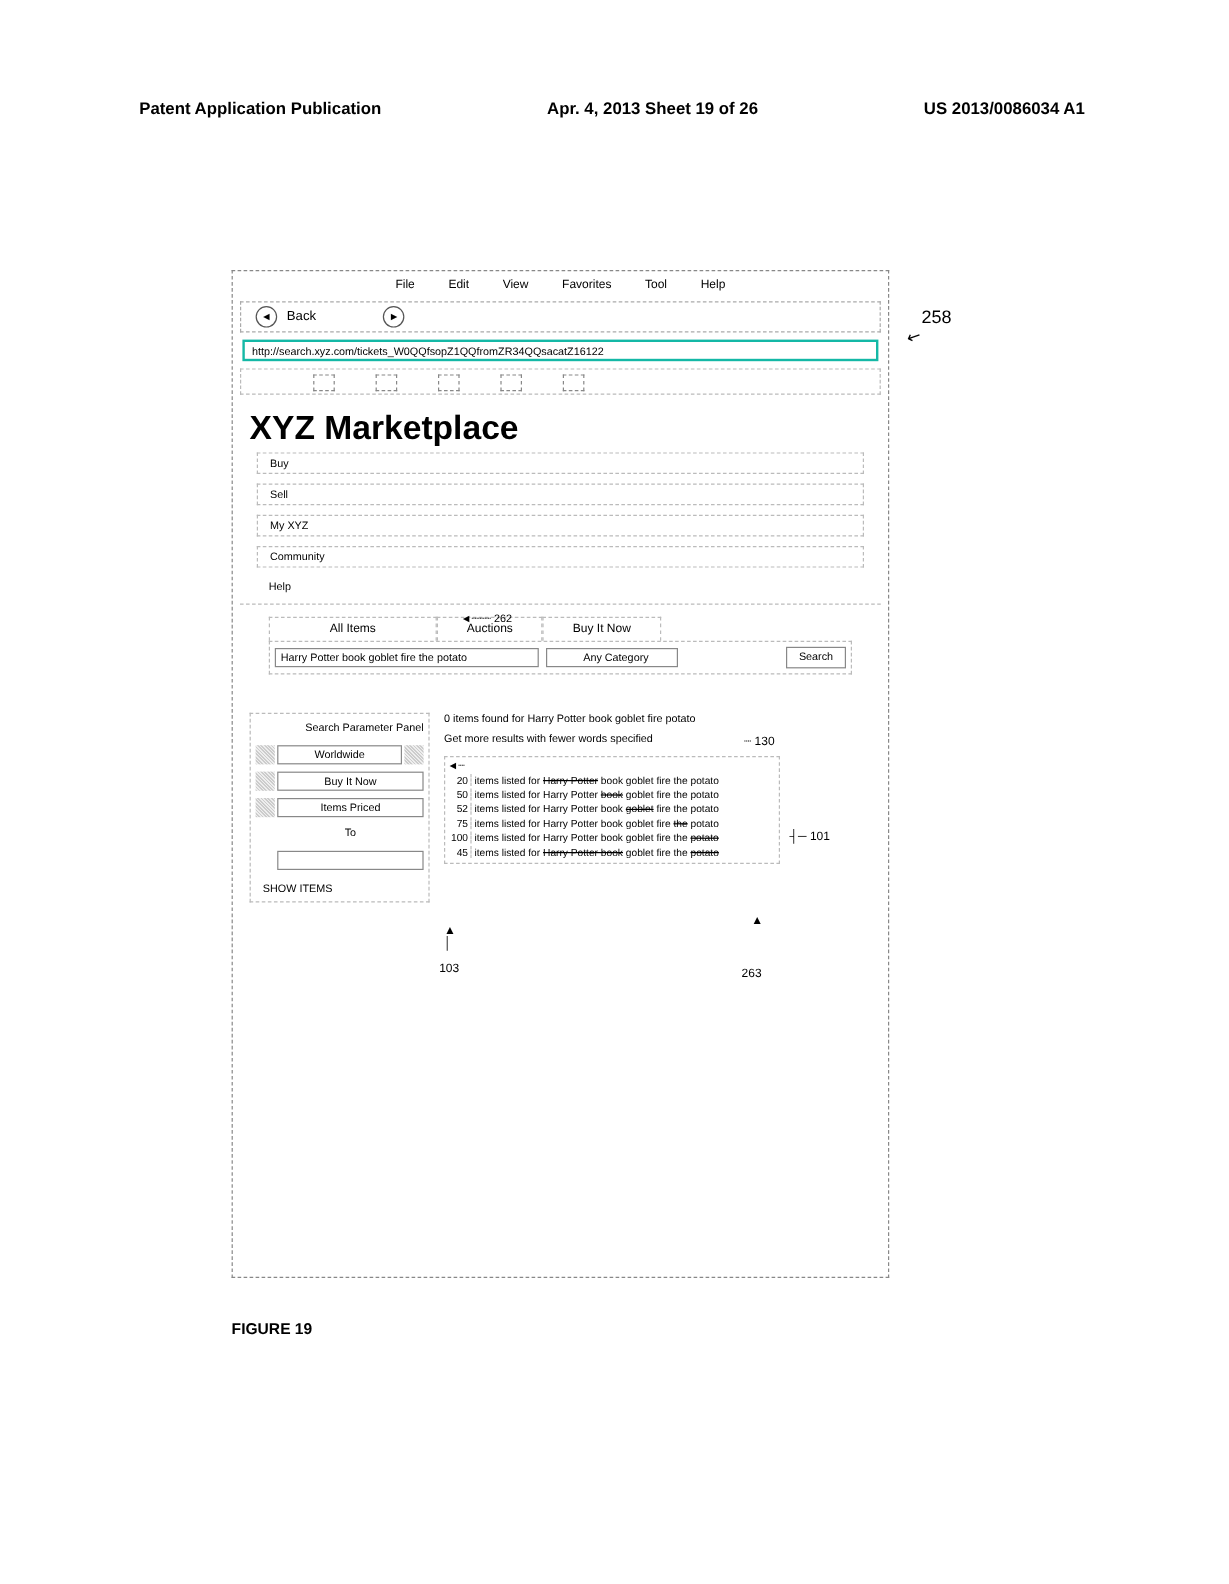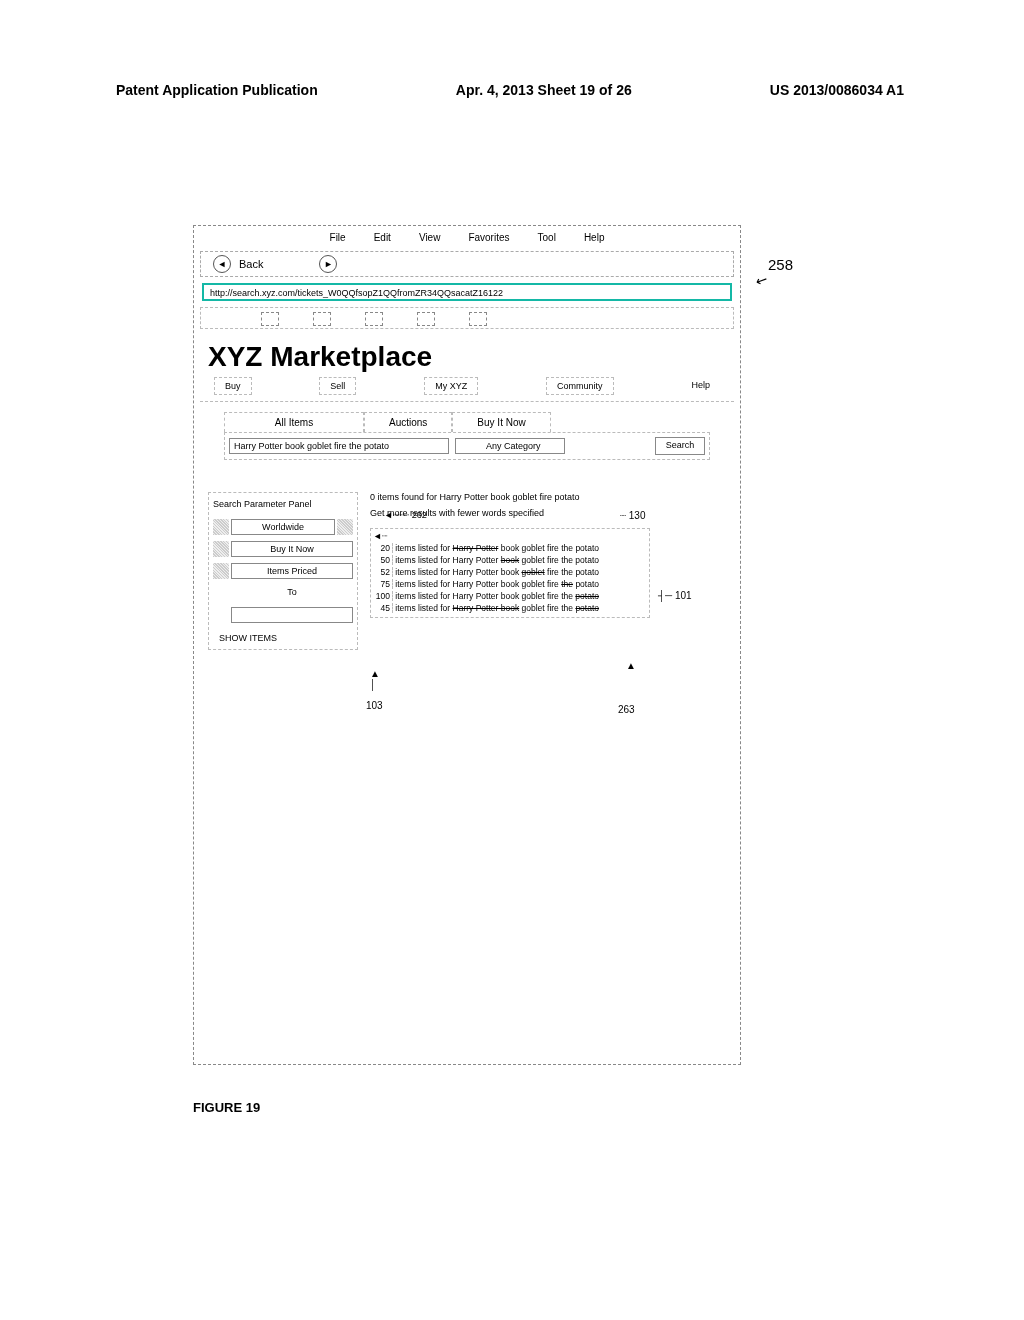--- a/index.html
+++ b/index.html
@@ -73,25 +73,26 @@
     width: 18px; height: 14px;
     border: 1px dashed #888;
   }
   .site-title {
     font-size: 28px;
     font-weight: bold;
     padding: 8px 14px 2px;
   }
   .nav-tabs {
     display: flex;
-    justify-content: space-between;
+    justify-content: flex-start;
     gap: 8px;
     padding: 2px 14px 6px;
     border-bottom: 1px dashed #bbb;
     margin: 0 6px;
+    flex-direction: column;
   }
   .nav-tabs .tab {
     border: 1px dashed #bbb;
     padding: 3px 10px;
     font-size: 9px;
   }
   .sub-tabs {
     display: flex;
     margin: 10px 30px 0;
   }
@@ -125,21 +126,21 @@
     display: flex;
     gap: 12px;
     margin: 32px 14px 0;
   }
   .side-panel {
     width: 150px;
     border: 1px dashed #bbb;
     padding: 6px 4px;
     font-size: 9px;
   }
-  .side-panel .panel-title { margin-bottom: 10px; }
+  .side-panel .panel-title { margin-bottom: 10px; text-align: right; }
   .shaded-row {
     display: flex;
     align-items: flex-end;
     gap: 2px;
     margin: 6px 0;
   }
   .shade {
     width: 16px; height: 16px;
     background: repeating-linear-gradient(45deg,#ccc,#ccc 1px,#eee 1px,#eee 2px);
   }

